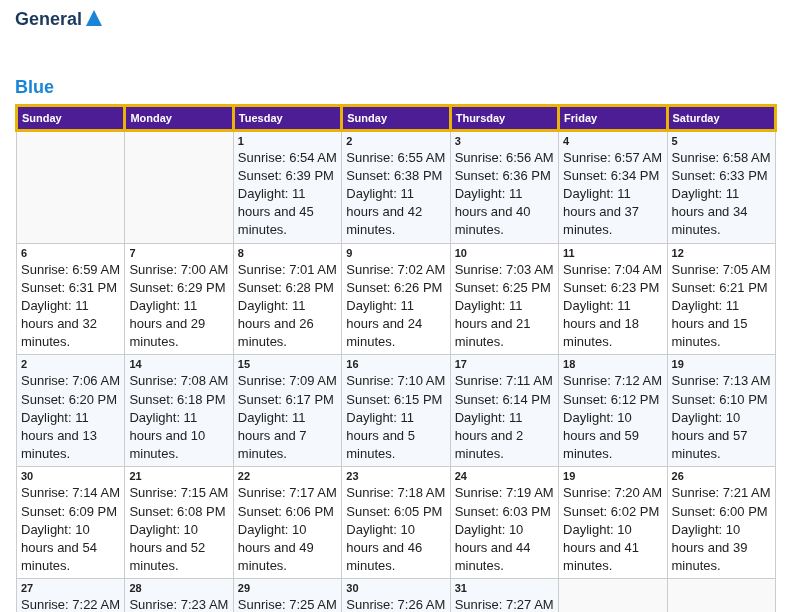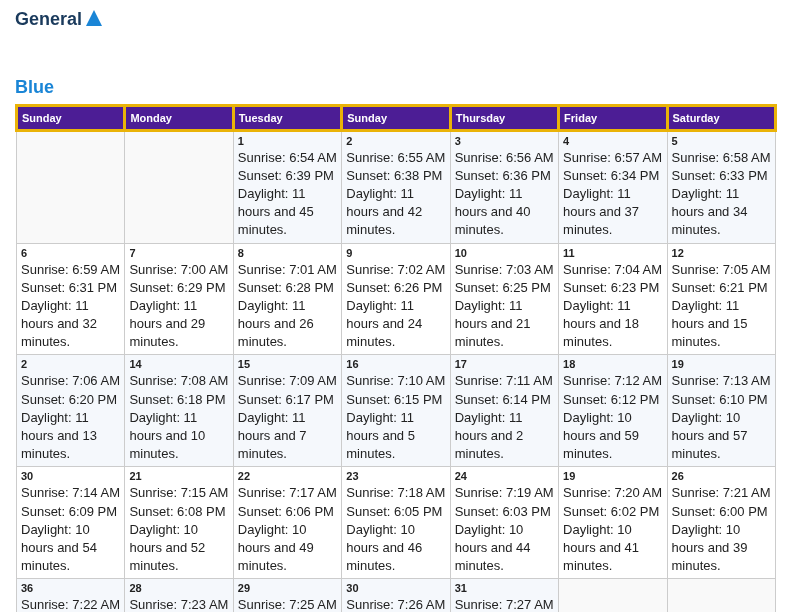--- a/index.html
+++ b/index.html
@@ -230,21 +230,21 @@
             <div class="day-number">19</div>
             <div class="day-info">Sunrise: 7:20 AM<br>Sunset: 6:02 PM<br>Daylight: 10 hours and 41 minutes.</div>
           </td>
           <td>
             <div class="day-number">26</div>
             <div class="day-info">Sunrise: 7:21 AM<br>Sunset: 6:00 PM<br>Daylight: 10 hours and 39 minutes.</div>
           </td>
         </tr>
         <tr>
           <td>
-            <div class="day-number">36</div>
+            <div class="day-number">27</div>
             <div class="day-info">Sunrise: 7:22 AM<br>Sunset: 5:59 PM<br>Daylight: 10 hours and 36 minutes.</div>
           </td>
           <td>
             <div class="day-number">28</div>
             <div class="day-info">Sunrise: 7:23 AM<br>Sunset: 5:58 PM<br>Daylight: 10 hours and 34 minutes.</div>
           </td>
           <td>
             <div class="day-number">29</div>
             <div class="day-info">Sunrise: 7:25 AM<br>Sunset: 5:56 PM<br>Daylight: 10 hours and 31 minutes.</div>
           </td>

